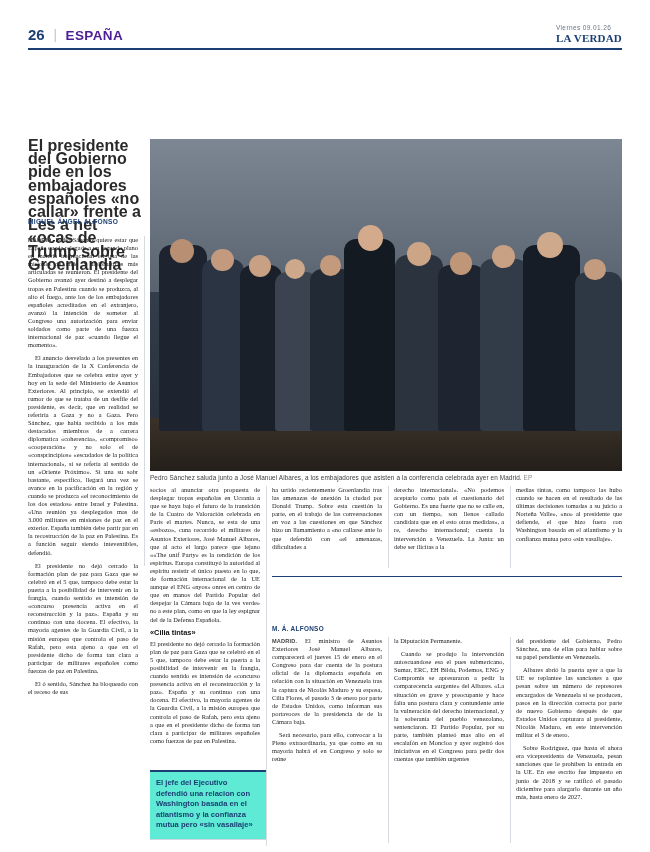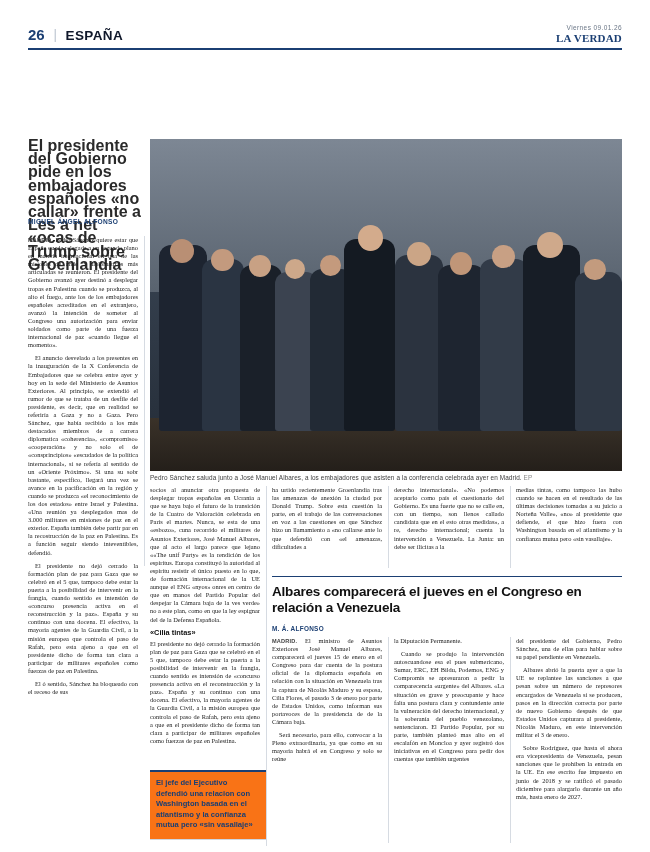--- a/index.html
+++ b/index.html
@@ -39,29 +39,29 @@
     color: #9aa7b8;
     font-size: 14px;
     padding: 0 5px;
     position: relative;
     top: -1px;
   }
   .section-name {
     font-family: "Liberation Sans", sans-serif;
     font-weight: bold;
     font-size: 13.5px;
-    color: #0f172a;
+    color: #4c1d95;
     letter-spacing: 0.4px;
     display: inline-block;
   }
   .masthead-right {
     position: absolute;
     right: 0;
     top: -2px;
-    text-align: right;
+    text-align: left;
   }
   .date-line {
     font-family: "Liberation Sans", sans-serif;
     font-size: 6.5px;
     color: #6a7686;
     letter-spacing: 0.4px;
   }
   .brand {
     font-family: "Liberation Serif", serif;
     font-weight: bold;
@@ -191,21 +191,21 @@
   #col4 { left: 394px; top: 486px; width: 110px; }
   #col5 { left: 516px; top: 486px; width: 106px; }
 
   
   .pullquote {
     position: absolute;
     left: 150px;
     top: 770px;
     width: 104px;
     padding: 6px 6px 8px 6px;
-    background: #f97316;
+    background: #5eead4;
     border-top: 2px solid #1b3f73;
     border-bottom: 1px solid #cfd6e0;
     font-family: "Liberation Sans", sans-serif;
     font-weight: bold;
     font-size: 7.6px;
     line-height: 10.5px;
     color: #1b3f73;
   }
 
   
@@ -331,21 +331,20 @@
     <p class="noind">derecho internacional». «No podemos aceptarlo como país el cuestionario del Gobierno. Es una fuerte que no se calle en, con un tiempo, son llenos callado candidata que en el esto otras medidas», a re, derecho internacional; cuenta la intervención a Venezuela. La Junta: un debe ser ilícitas a la</p>
   </div>
 
   <div class="col" id="col5">
     <p class="noind">medias tintas, como tampoco las hubo cuando se hacen en el resultado de las últimas decisiones tomadas a su juicio a Norteña Valle», «no» al presidente que defiende, el que hizo fuera con Washington basada en el atlantismo y la confianza mutua pero «sin vasallaje».</p>
   </div>
 
   <div class="pullquote">El jefe del Ejecutivo defendió una relacion con Washington basada en el atlantismo y la confianza mutua pero «sin vasallaje»</div>
 
   <div class="sec-rule"></div>
-  <div class="sec-head">Albares comparecerá el jueves en el Congreso en relación a Venezuela</div>
   <div class="sec-byline">M. Á. ALFONSO</div>
 
   <div class="col" id="scol1">
     <p class="noind"><span class="dateline">MADRID.</span>
       <span>El ministro de Asuntos Exteriores José Manuel Albares, comparecerá el jueves 15 de enero en el Congreso para dar cuenta de la postura oficial de la diplomacia española en relación con la situación en Venezuela tras la captura de Nicolás Maduro y su esposa, Cilia Flores, el pasado 3 de enero por parte de Estados Unidos, como informan sus portavoces de la presidencia de de la Cámara baja.</span></p>
     <p>Será necesario, para ello, convocar a la Pleno extraordinaria, ya que como en su mayoría habrá el en Congreso y solo se reúne</p>
   </div>
 
   <div class="col" id="scol2">
     <p class="noind">la Diputación Permanente.</p>

